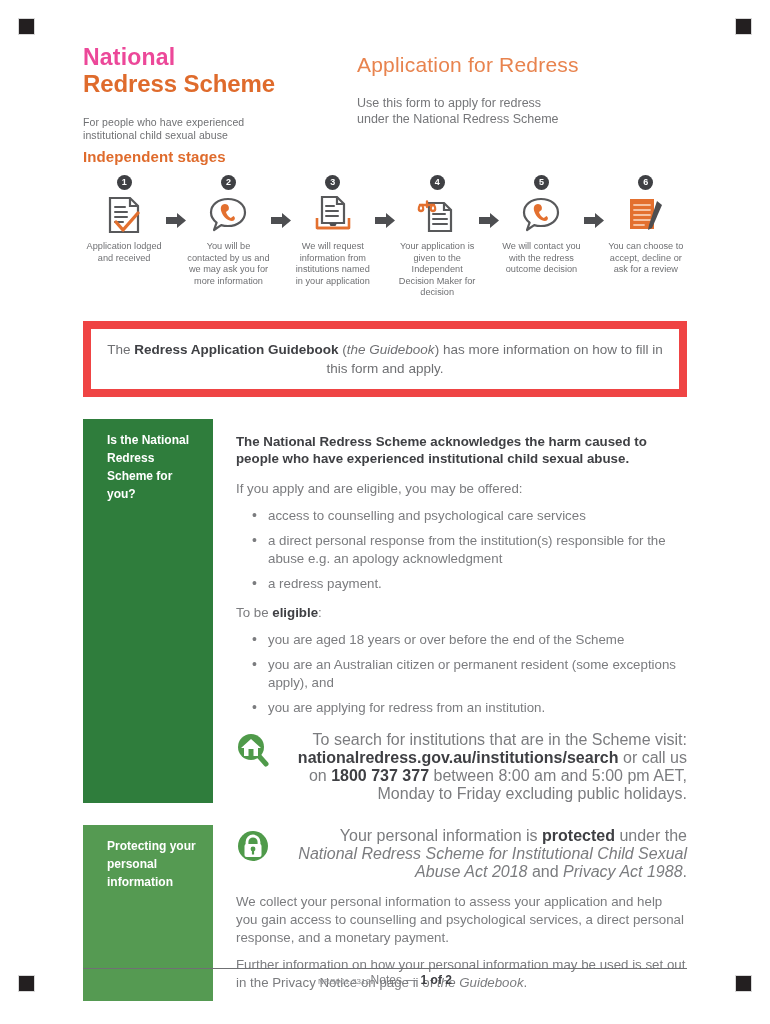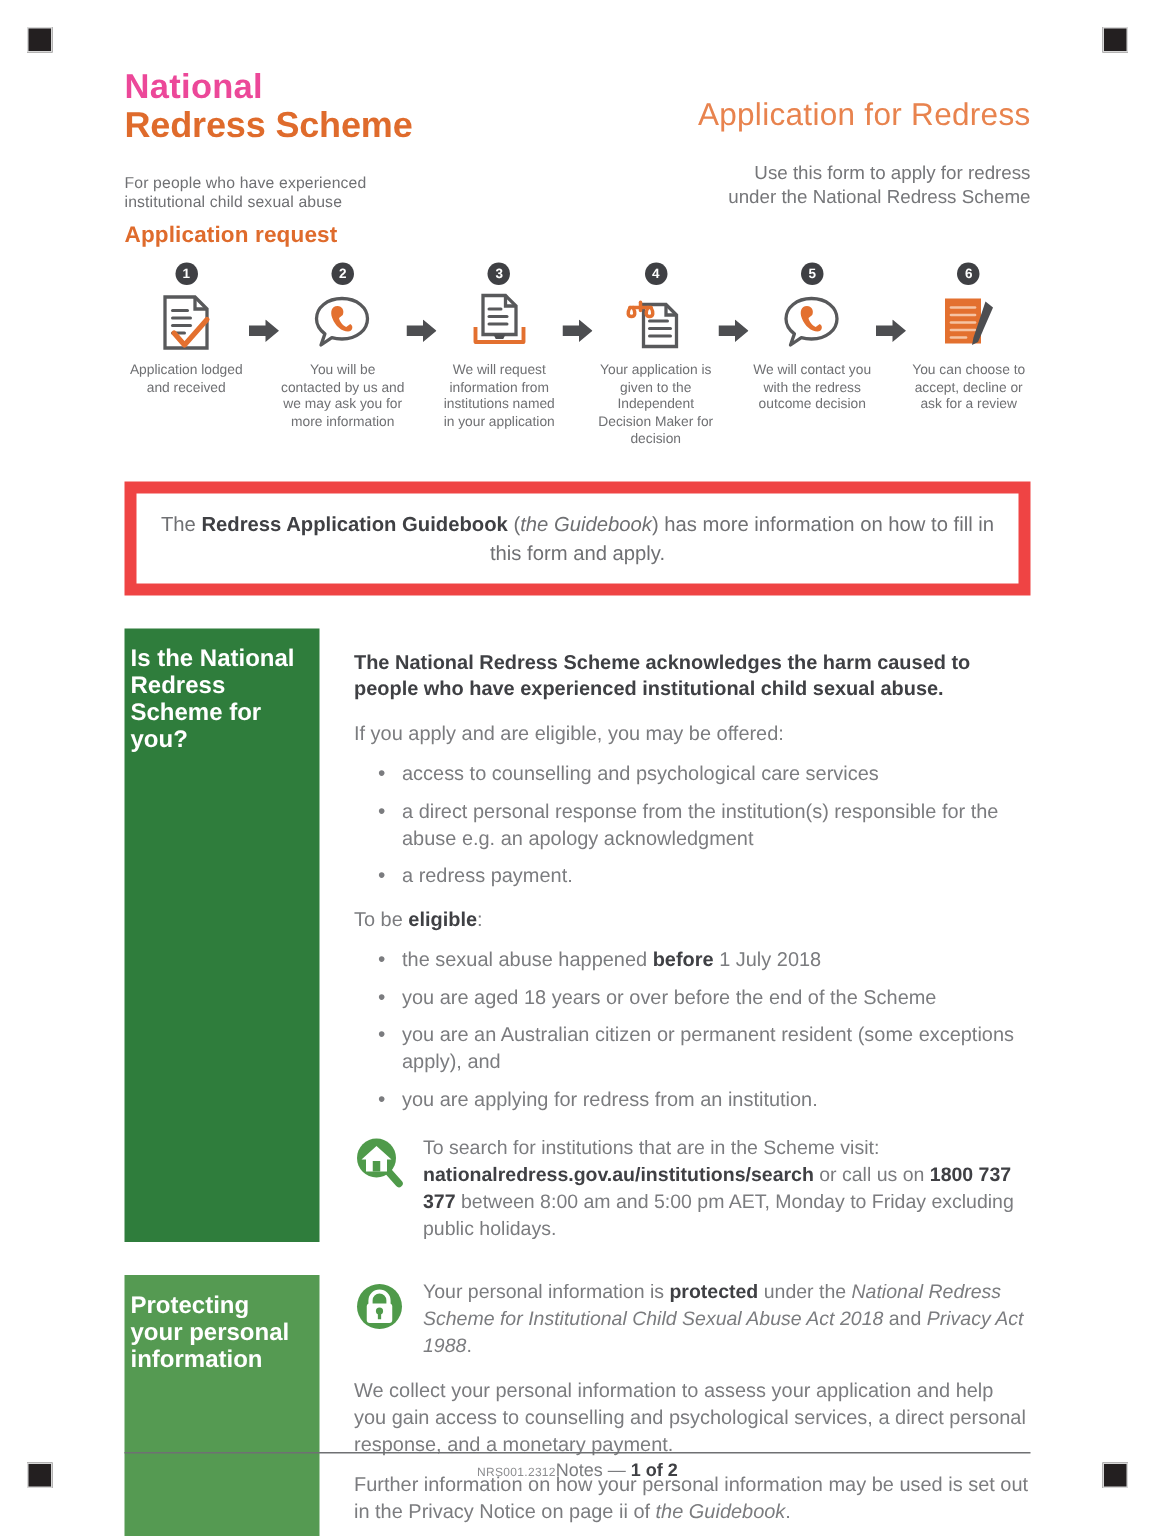--- a/index.html
+++ b/index.html
@@ -68,22 +68,22 @@
   .brand-sub {
     font-size: 10.5px;
     color: #6f7073;
     line-height: 13px;
     margin-top: 18px;
     letter-spacing: 0.1px;
   }
   .doc-title-wrap {
     position: absolute;
     right: 0;
-    top: 20px;
-    text-align: right;
+    top: 8px;
+    text-align: left;
     width: 330px;
   }
   .doc-title {
     font-size: 21px;
     color: #e8834e;
     font-weight: 400;
     line-height: 25px;
     letter-spacing: 0.2px;
   }
   .doc-sub {
@@ -162,23 +162,23 @@
   .section {
     display: flex;
     margin-top: 22px;
     align-items: stretch;
   }
   .sidebox {
     width: 130px;
     flex: 0 0 130px;
     color: #ffffff;
     font-weight: bold;
-    font-size: 16px;
+    font-size: 12px;
     line-height: 18px;
-    padding: 12px 10px 12px 4px;
+    padding: 12px 10px 12px 24px;
     box-sizing: border-box;
   }
   .sidebox.dark  { background: #2f7d3c; }
   .sidebox.light { background: #559a52; }
   .section-body {
     flex: 1;
     padding-left: 23px;
     box-sizing: border-box;
   }
 
@@ -226,23 +226,24 @@
     margin-top: 14px;
   }
   .note-icon {
     flex: 0 0 38px;
     width: 38px;
     padding-top: 2px;
   }
   .note-text {
     flex: 1;
     padding-left: 8px;
-    font-size: 13px;
+    font-size: 16px;
     color: #7b7c7f;
     line-height: 18px;
+    text-align: right;
   }
   .note-text b { color: #3f4044; font-weight: bold; }
   .note-text i { font-style: italic; }
 
   
   .footer {
     position: absolute;
     left: 83px;
     top: 968px;
     width: 604px;
@@ -291,21 +292,21 @@
       </div>
       <div class="doc-title-wrap">
         <div class="doc-title">Application for Redress</div>
         <div class="doc-sub">
           <span>Use this form to apply for redress</span><br>
           <span>under the National Redress Scheme</span>
         </div>
       </div>
     </div>
 
-    <div class="stages-heading">Application request</div>
+    <div class="stages-heading">Independent stages</div>
 
     <div class="stages">
 
       <div class="stage">
         <div class="stage-badge">1</div>
         <div class="stage-icon">
           <svg width="36" height="40" viewBox="0 0 36 40">
             <path d="M4 3 h20 l8 8 v26 h-28 z" fill="#ffffff" stroke="#58595b" stroke-width="2.2"></path>
             <path d="M24 3 v8 h8" fill="none" stroke="#58595b" stroke-width="2.2"></path>
             <g stroke="#58595b" stroke-width="2" stroke-linecap="round">
@@ -447,21 +448,20 @@
 
         <ul class="body">
           <li>access to counselling and psychological care services</li>
           <li>a direct personal response from the institution(s) responsible for the abuse e.g. an apology acknowledgment</li>
           <li>a redress payment.</li>
         </ul>
 
         <p class="body"><span>To be </span><b>eligible</b><span>:</span></p>
 
         <ul class="body">
-          <li><span>the sexual abuse happened </span><b>before</b><span> 1 July 2018</span></li>
           <li><span>you are aged 18 years or over before the end of the Scheme</span></li>
           <li><span>you are an Australian citizen or permanent resident (some exceptions apply), and</span></li>
           <li><span>you are applying for redress from an institution.</span></li>
         </ul>
 
         <div class="note-row">
           <div class="note-icon">
             <svg width="34" height="34" viewBox="0 0 34 34">
               <circle cx="15" cy="14" r="13" fill="#4f9a4a"></circle>
               <path d="M22 22 L30 31" stroke="#4f9a4a" stroke-width="5" stroke-linecap="round"></path>

